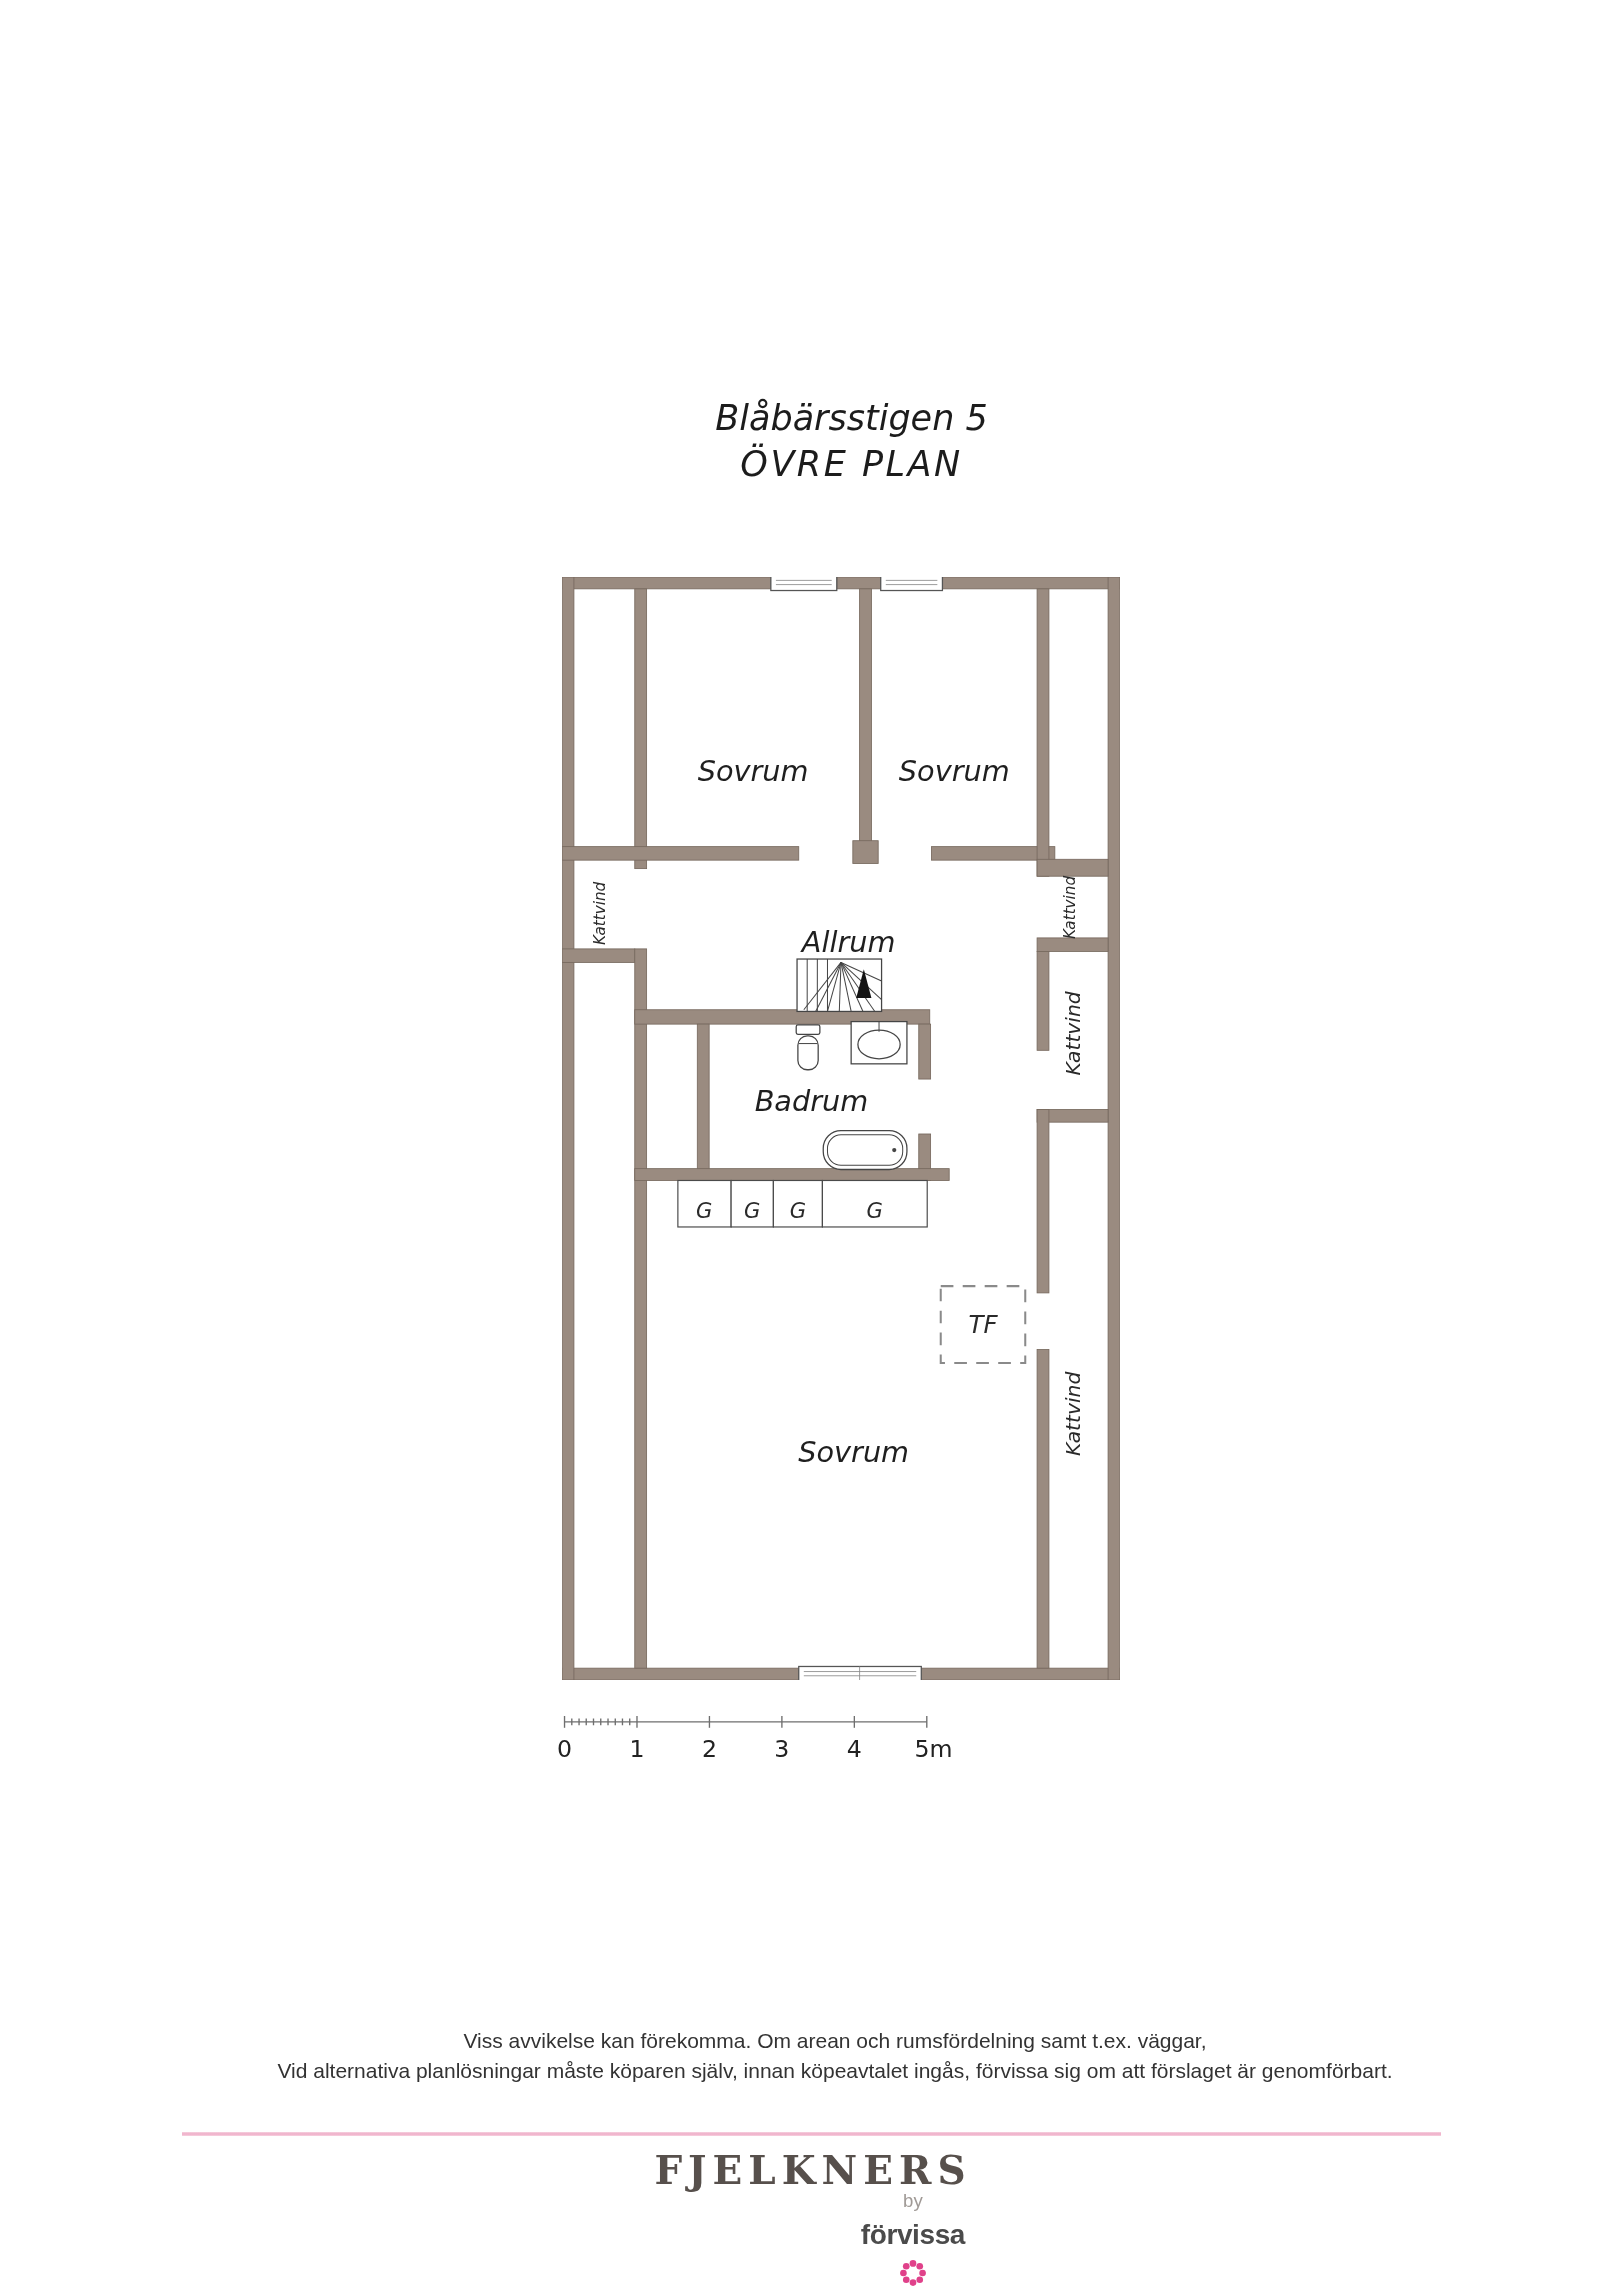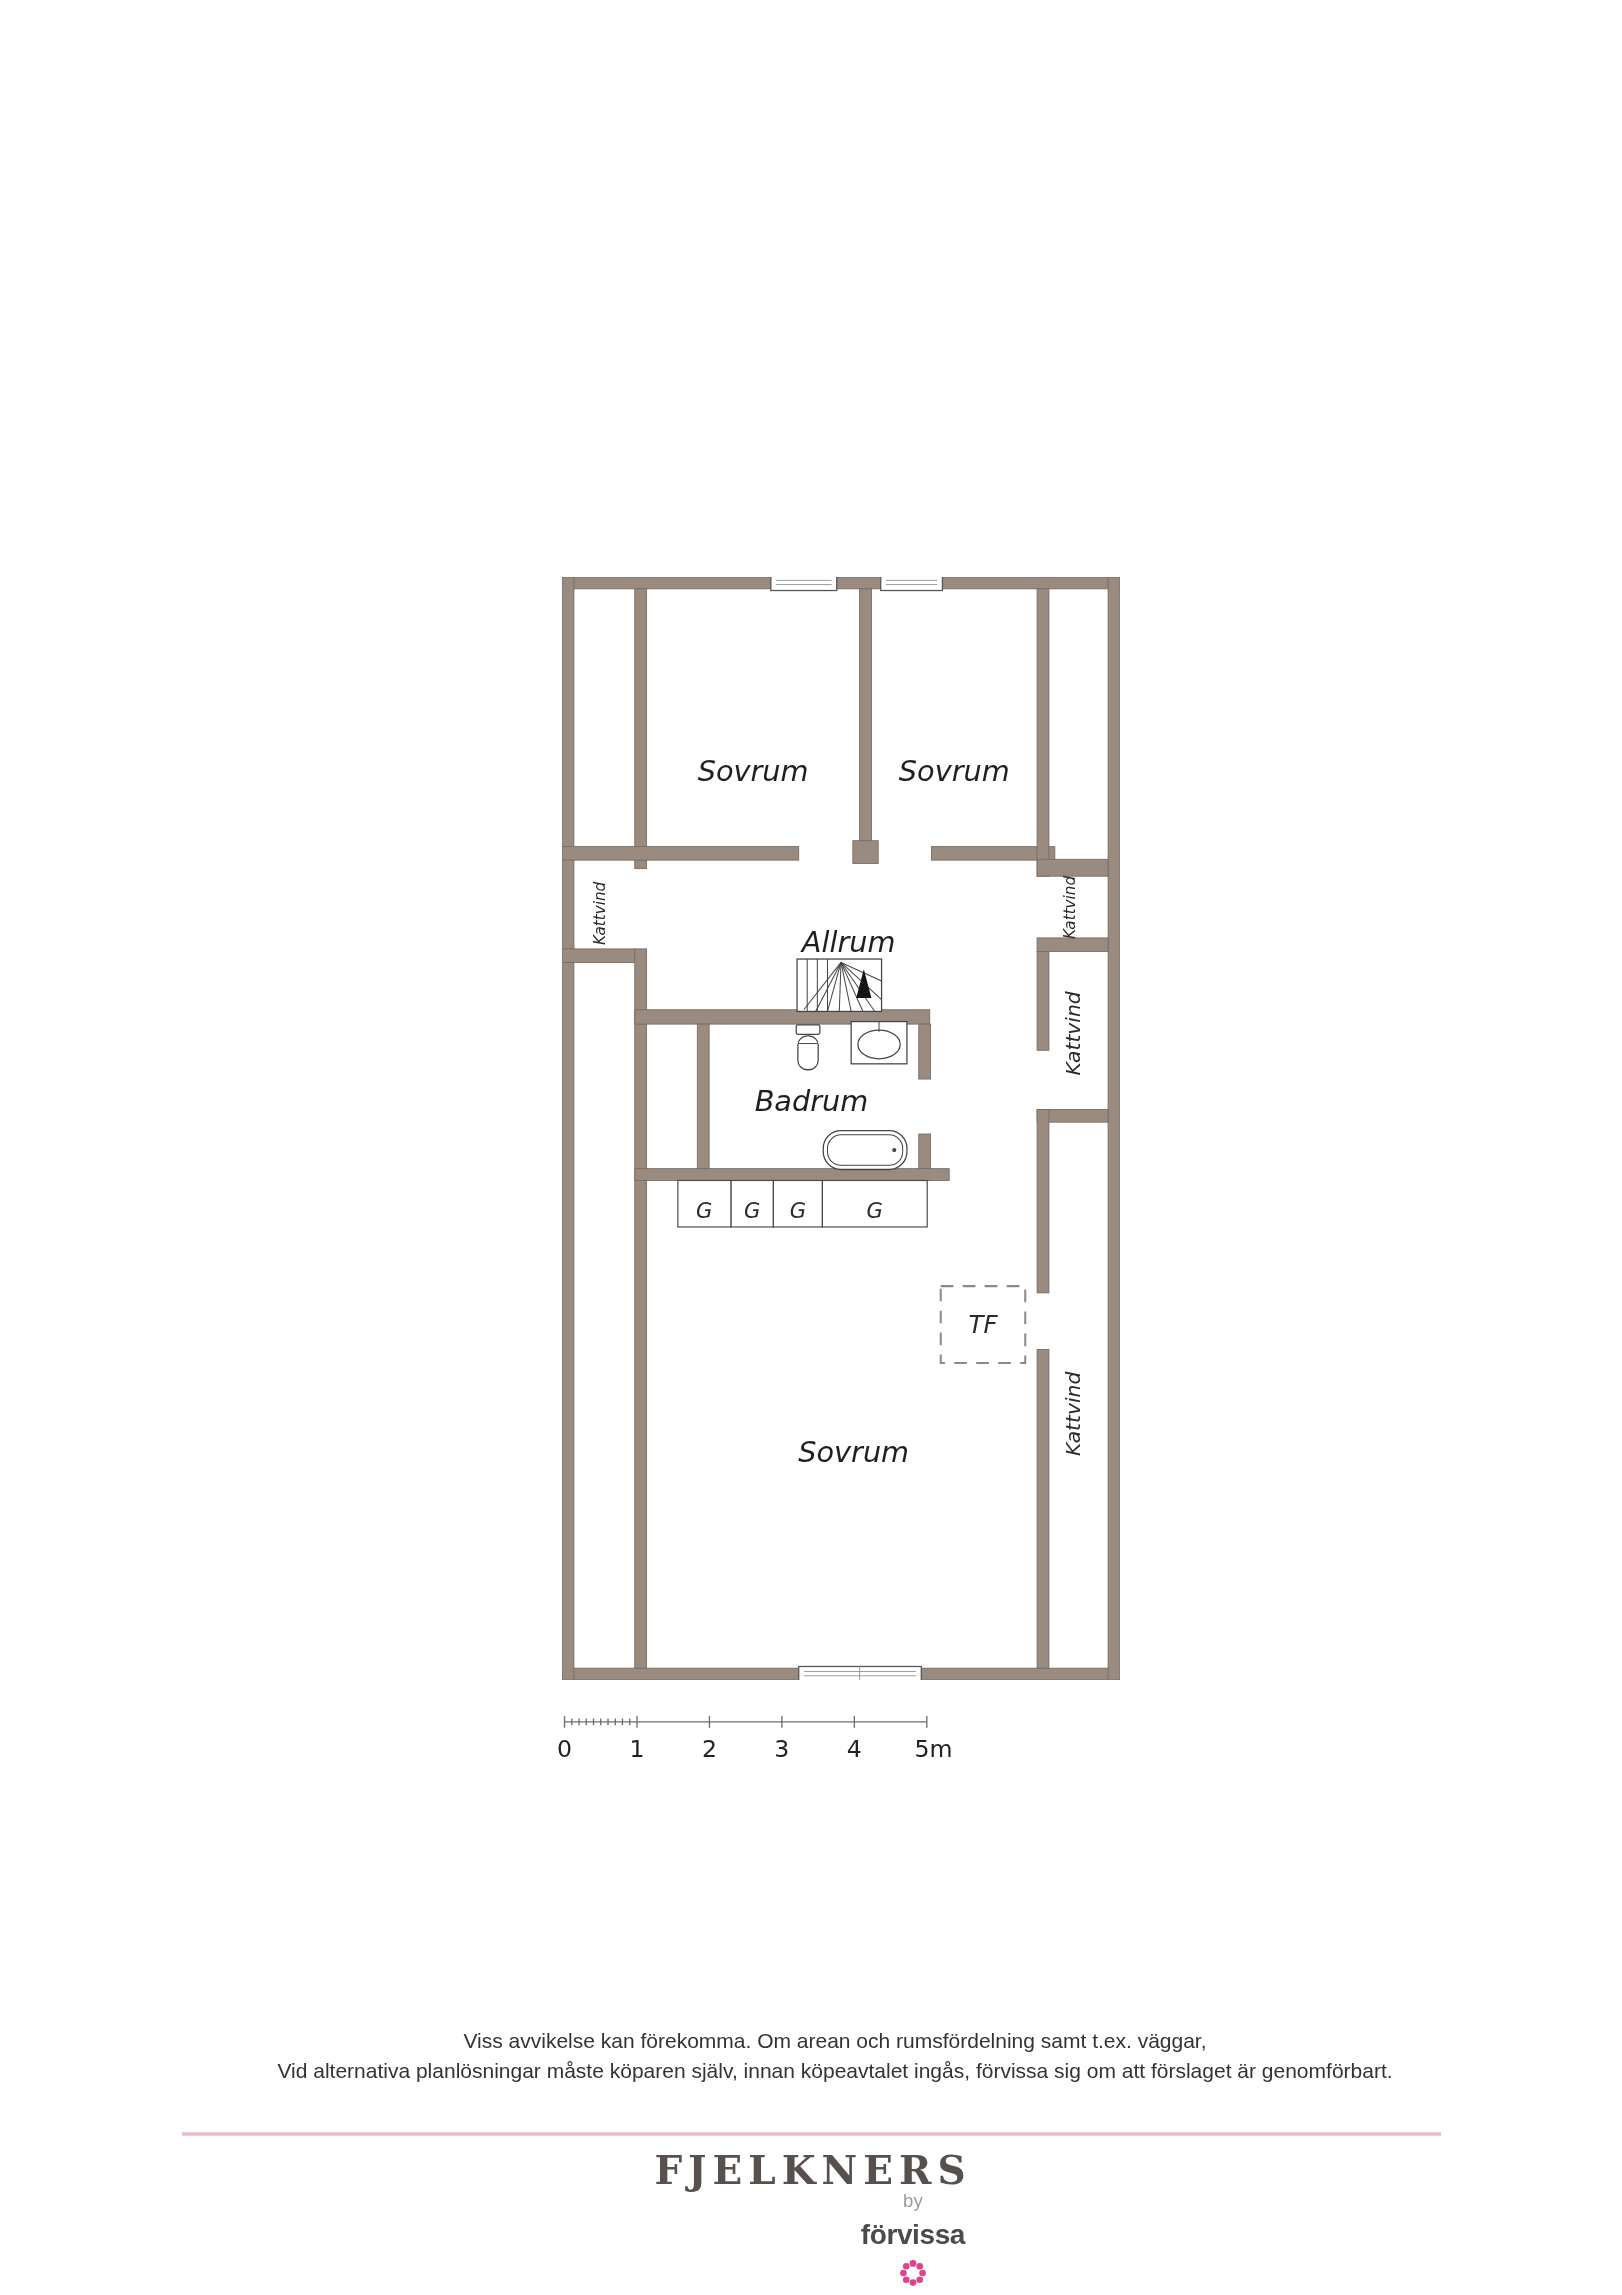--- a/index.html
+++ b/index.html
@@ -38,20 +38,24 @@
          letter-spacing:6px;color:var(--brand,#57504c);}
   .subbrand{position:absolute;top:2190px;right:657px;display:flex;align-items:center;gap:6.8px;flex-direction:column;}
   .subbrand .by{font:18.6px "Liberation Sans",sans-serif;color:#a09a96;}
   .subbrand .wl{font:bold 28px "Liberation Sans",sans-serif;color:#4b4b4b;letter-spacing:-0.4px;}
 </style>
 </head>
 <body>
 
 <div id="page">
 
+  <div class="title-block">
+    <div class="title-line1">Blåbärsstigen 5</div>
+    <div class="title-line2">ÖVRE PLAN</div>
+  </div>
 
   <div class="plan">
     <svg width="558" height="1103" viewBox="0 0 660 1305">
 
       <g>
 
         <rect class="wall" x="0" y="0" width="247" height="14"></rect>
         <rect class="wall" x="325" y="0" width="52" height="14"></rect>
         <rect class="wall" x="450" y="0" width="210" height="14"></rect>
         <rect class="wall" x="0" y="1291" width="280" height="14"></rect>

